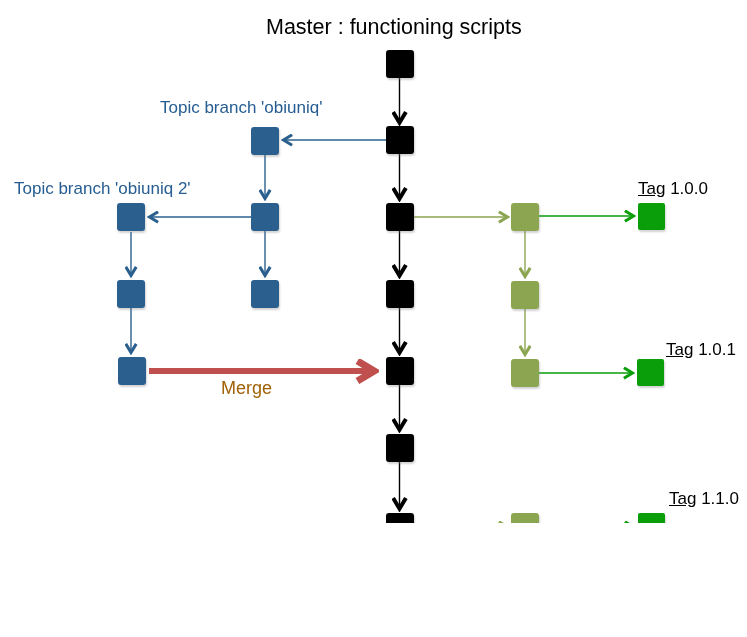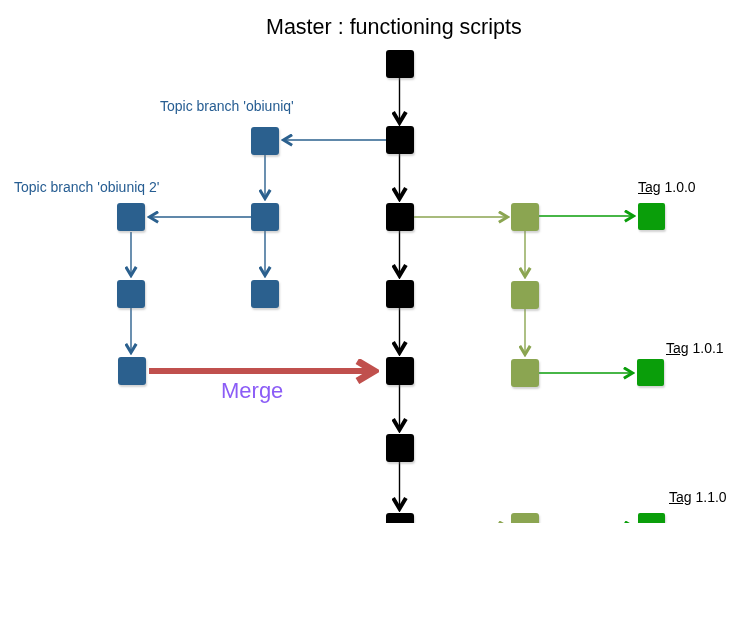--- a/index.html
+++ b/index.html
@@ -7,25 +7,25 @@
     position:relative;width:747px;height:523px;background:#ffffff;
     font-family:"Liberation Sans",sans-serif;overflow:hidden;
   }
   svg.arrows{position:absolute;left:0;top:0;width:747px;height:637px;}
   .sq{position:absolute;width:28px;height:28px;border-radius:3px;
       box-shadow:1px 2px 2px rgba(130,130,130,.35);}
   .sq.black{background:#000000;}
   .sq.blue{background:#2B608E;}
   .sq.olive{background:#8BA551;}
   .sq.green{background:#0A9E0A;width:27px;height:27px;border-radius:2px;}
-  .label{position:absolute;font-size:14px;white-space:nowrap;line-height:1.15;}
+  .label{position:absolute;font-size:17px;white-space:nowrap;line-height:1.15;}
   .label.blue{color:#265D92;}
   .label.olive{color:#8BA551;}
   .label.green{color:#000000;}
-  .label.red{color:#8b5cf6;font-size:22px;}
+  .label.red{color:#a16207;font-size:18px;}
   .title{position:absolute;color:#000000;font-size:21.5px;white-space:nowrap;}
   .u{text-decoration:underline;}
 </style>
 </head>
 <body>
 
 <div class="canvas">
 
   <svg class="arrows">
     <defs>

